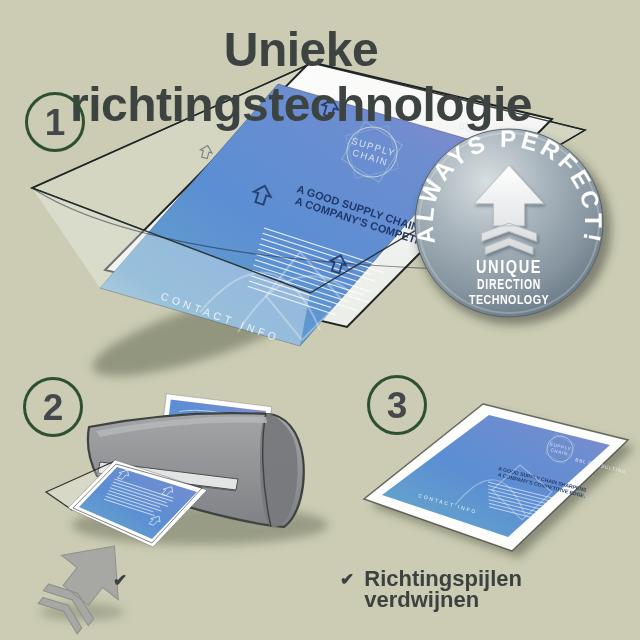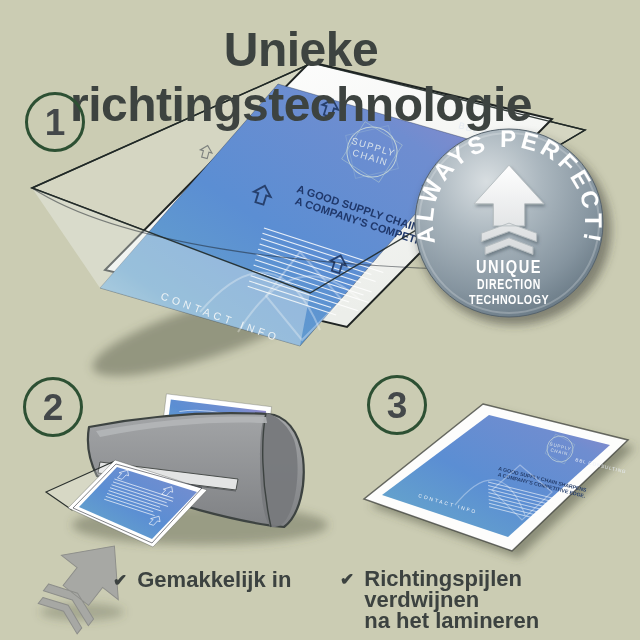--- a/index.html
+++ b/index.html
@@ -240,25 +240,23 @@
   <div class="step-circle" style="left:23px;top:377px">
     <span>2</span>
   </div>
   <div class="step-circle" style="left:367px;top:375px">
     <span>3</span>
   </div>
 
   <div class="caption" style="left:113px;top:569px">
     <span class="check">✔</span>
     <span class="cap-text">
-      <div>Gemakkelijk in</div>
     </span>
   </div>
 
   <div class="caption" style="left:340px;top:568px">
     <span class="check">✔</span>
     <span class="cap-text">
       <div>Richtingspijlen verdwijnen</div>
-      <div>na het lamineren</div>
     </span>
   </div>
 
 </div>
 
 </body></html>

